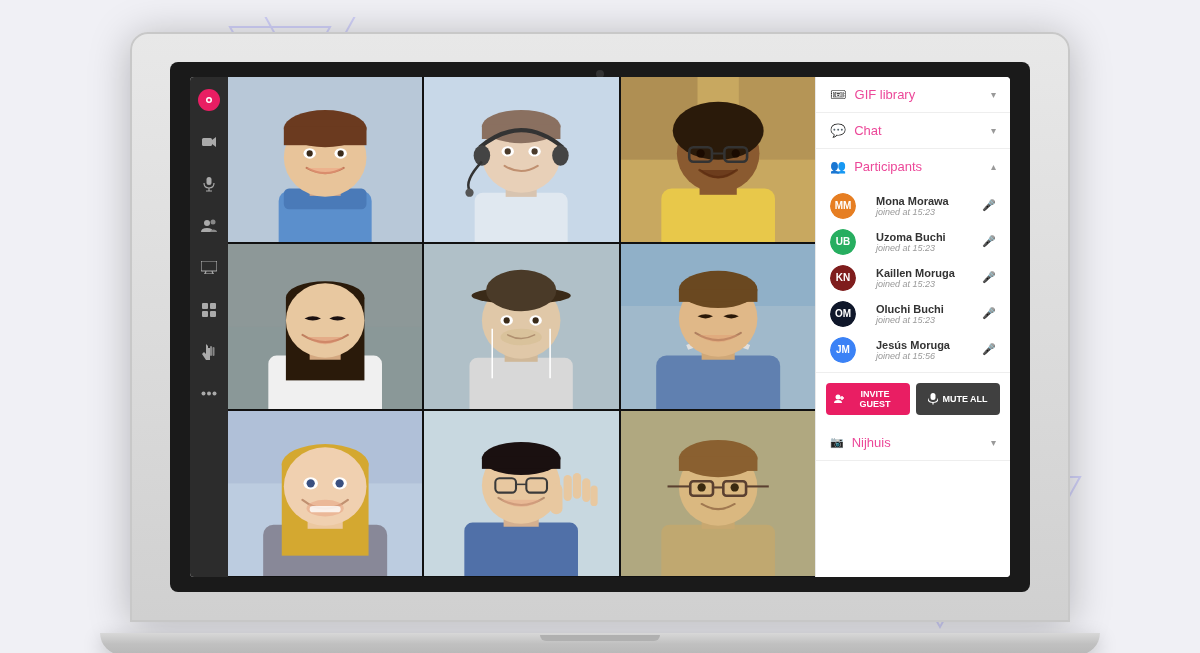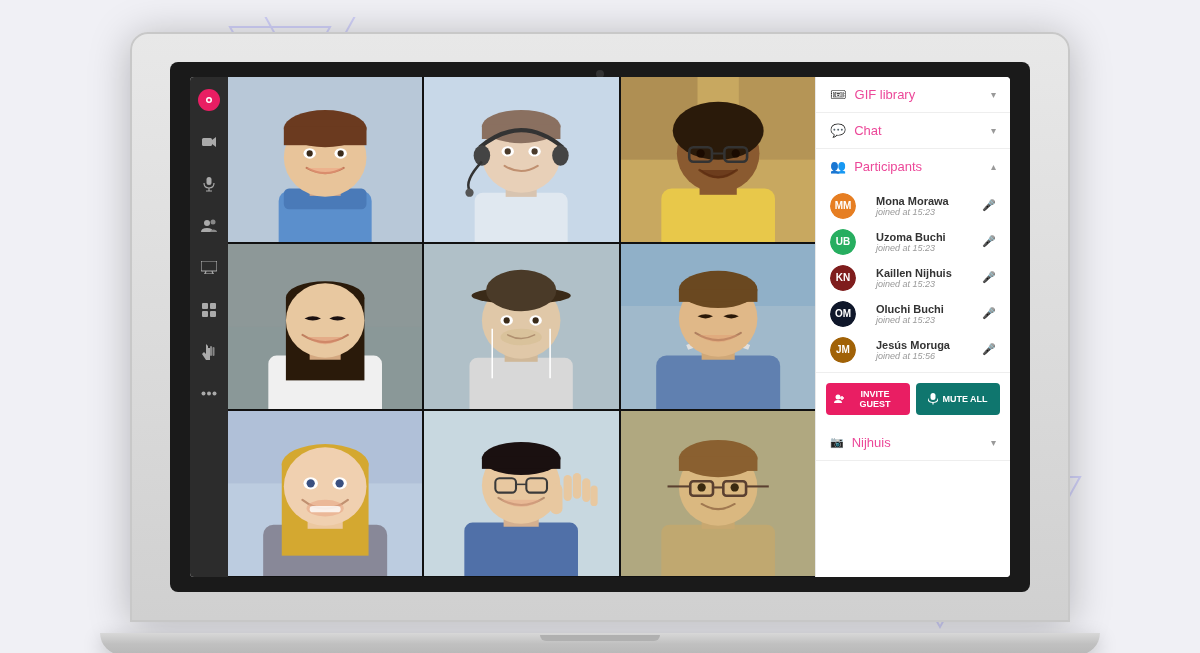--- a/index.html
+++ b/index.html
@@ -255,21 +255,21 @@
       font-weight: 600;
       cursor: pointer;
       display: flex;
       align-items: center;
       gap: 4px;
       flex: 1;
       justify-content: center;
     }
 
     .btn-mute {
-      background: #0f766e;
+      background: #404040;
       color: white;
       border: none;
       border-radius: 4px;
       padding: 6px 8px;
       font-size: 9px;
       font-weight: 600;
       cursor: pointer;
       display: flex;
       align-items: center;
       gap: 4px;
@@ -715,40 +715,40 @@
                   <div class="participant-time">joined at 15:23</div>
                 </div>
                 <span class="mic-icon">🎤</span>
               </div>
 
               <div class="participant-item">
                 <div class="participant-avatar">
                   <div class="avatar-circle" style="background:#7f1d1d;">KN</div>
                 </div>
                 <div class="participant-info">
-                  <div class="participant-name">Kaillen Nijhuis</div>
+                  <div class="participant-name">Kaillen Moruga</div>
                   <div class="participant-time">joined at 15:23</div>
                 </div>
                 <span class="mic-icon">🎤</span>
               </div>
 
               <div class="participant-item">
                 <div class="participant-avatar">
                   <div class="avatar-circle" style="background:#0f172a;">OM</div>
                 </div>
                 <div class="participant-info">
                   <div class="participant-name">Oluchi Buchi</div>
                   <div class="participant-time">joined at 15:23</div>
                 </div>
                 <span class="mic-icon">🎤</span>
               </div>
 
               <div class="participant-item">
                 <div class="participant-avatar">
-                  <div class="avatar-circle" style="background:#a16207;">JM</div>
+                  <div class="avatar-circle" style="background:#3b82f6;">JM</div>
                 </div>
                 <div class="participant-info">
                   <div class="participant-name">Jesús Moruga</div>
                   <div class="participant-time">joined at 15:56</div>
                 </div>
                 <span class="mic-icon active">🎤</span>
               </div>
 
             </div>
           </div>

